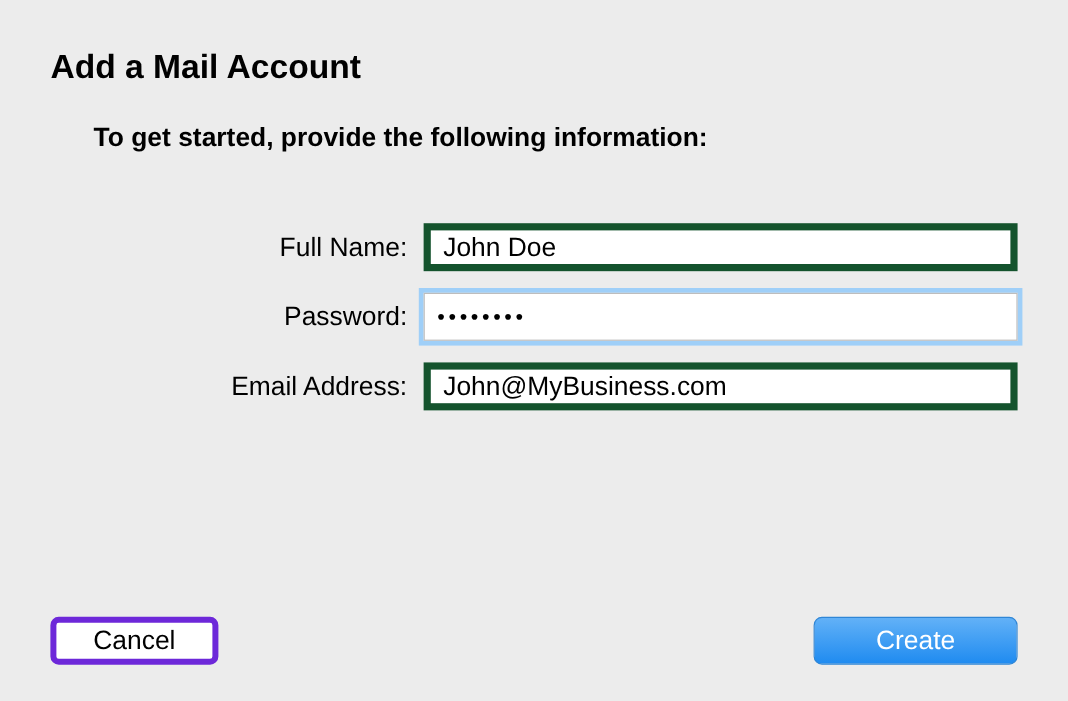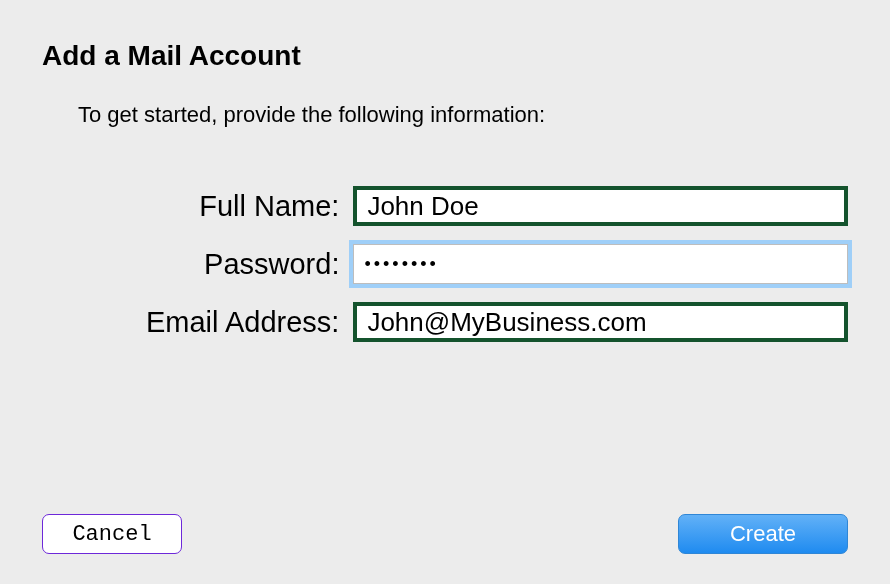--- a/index.html
+++ b/index.html
@@ -18,43 +18,43 @@
       padding: 40px 42px 0 42px;
     }
     .title {
       font-size: 28px;
       font-weight: bold;
       color: #000;
       margin-bottom: 30px;
     }
     .subtitle {
       font-size: 22px;
-      font-weight: 400;
+      font-weight: 700;
       color: #000;
       margin-left: 36px;
       margin-bottom: 58px;
     }
     .form-row {
       display: flex;
       align-items: center;
       margin-bottom: 18px;
     }
     .form-label {
       width: 318px;
       text-align: right;
-      font-size: 29px;
+      font-size: 22px;
       color: #000;
       padding-right: 14px;
     }
     .form-input {
       width: 505px;
       height: 40px;
-      font-size: 26px;
+      font-size: 22px;
       padding: 4px 10px;
-      border: 4px solid #14532d;
+      border: 6px solid #14532d;
       background: #ffffff;
       outline: none;
       font-family: inherit;
     }
     .form-input.focused {
       border: 1px solid #bdbdbd;
       box-shadow: 0 0 0 4px #9fcff8;
     }
     .password-dots {
       font-size: 18px;
@@ -73,24 +73,23 @@
     .btn {
       font-size: 22px;
       font-family: inherit;
       height: 40px;
       border-radius: 7px;
       cursor: pointer;
       padding: 0 24px;
     }
     .btn-cancel {
       background: #ffffff;
-      border: 1px solid #6d28d9;
+      border: 5px solid #6d28d9;
       color: #000;
       min-width: 140px;
-      font-family: Liberation Mono, monospace;
     }
     .btn-create {
       background: linear-gradient(to bottom, #62b1f7, #1f8bf0);
       border: 1px solid #2f86d6;
       color: #ffffff;
       min-width: 170px;
       margin-left: 28px;
     }
   </style>
 </head>

